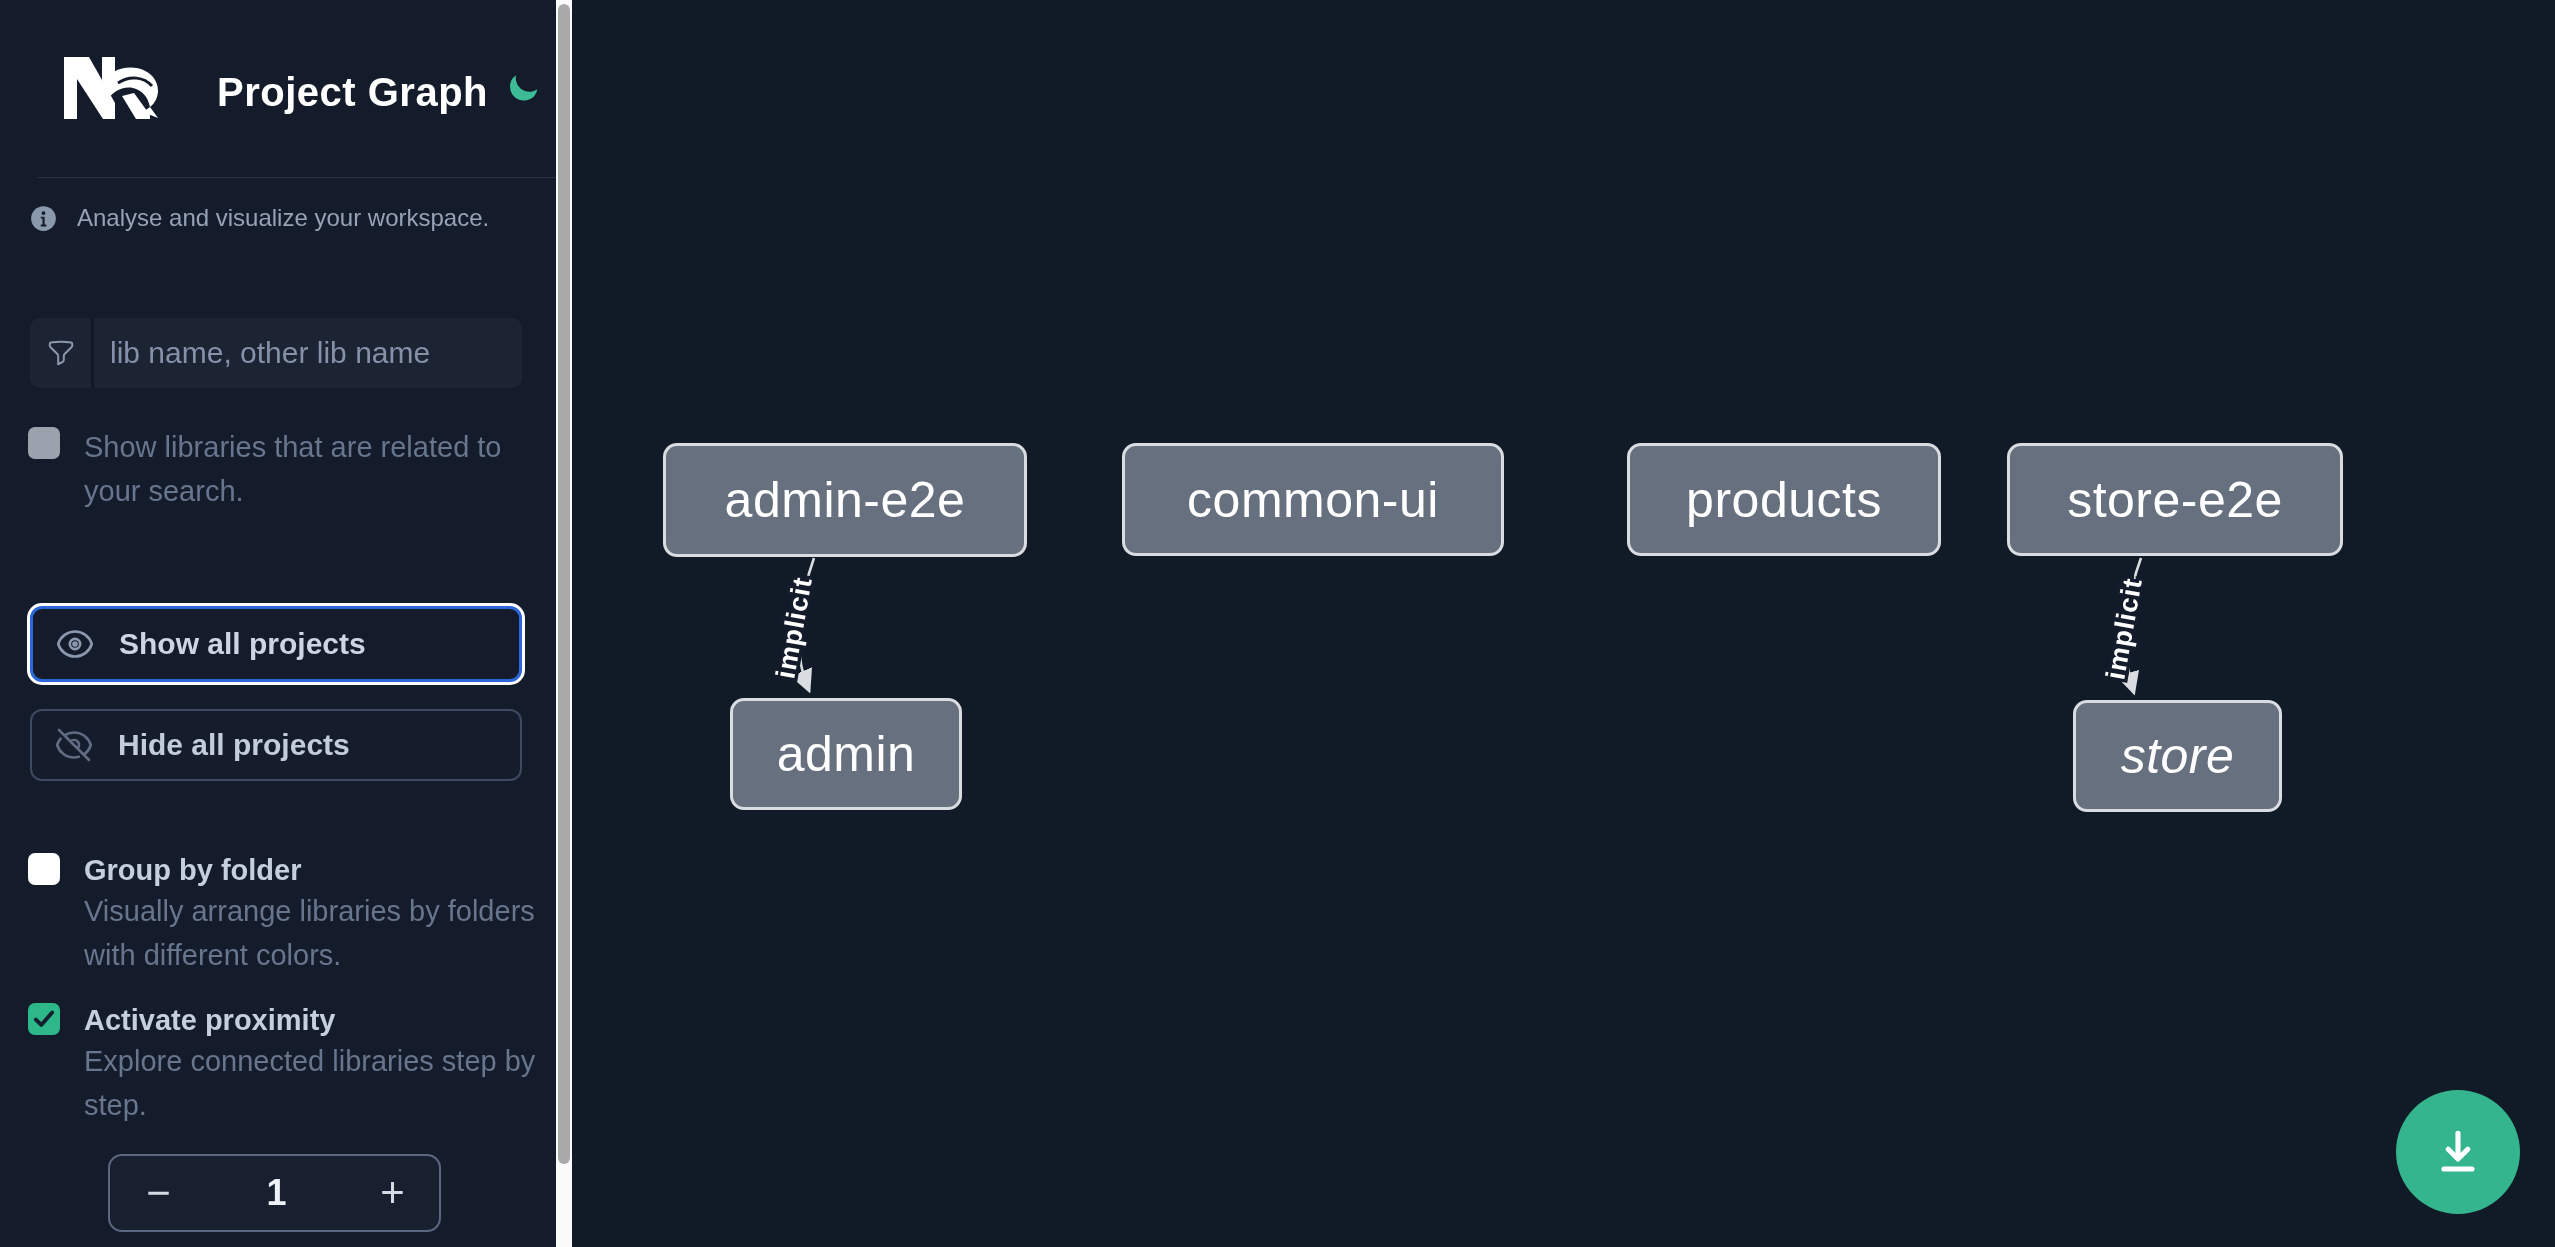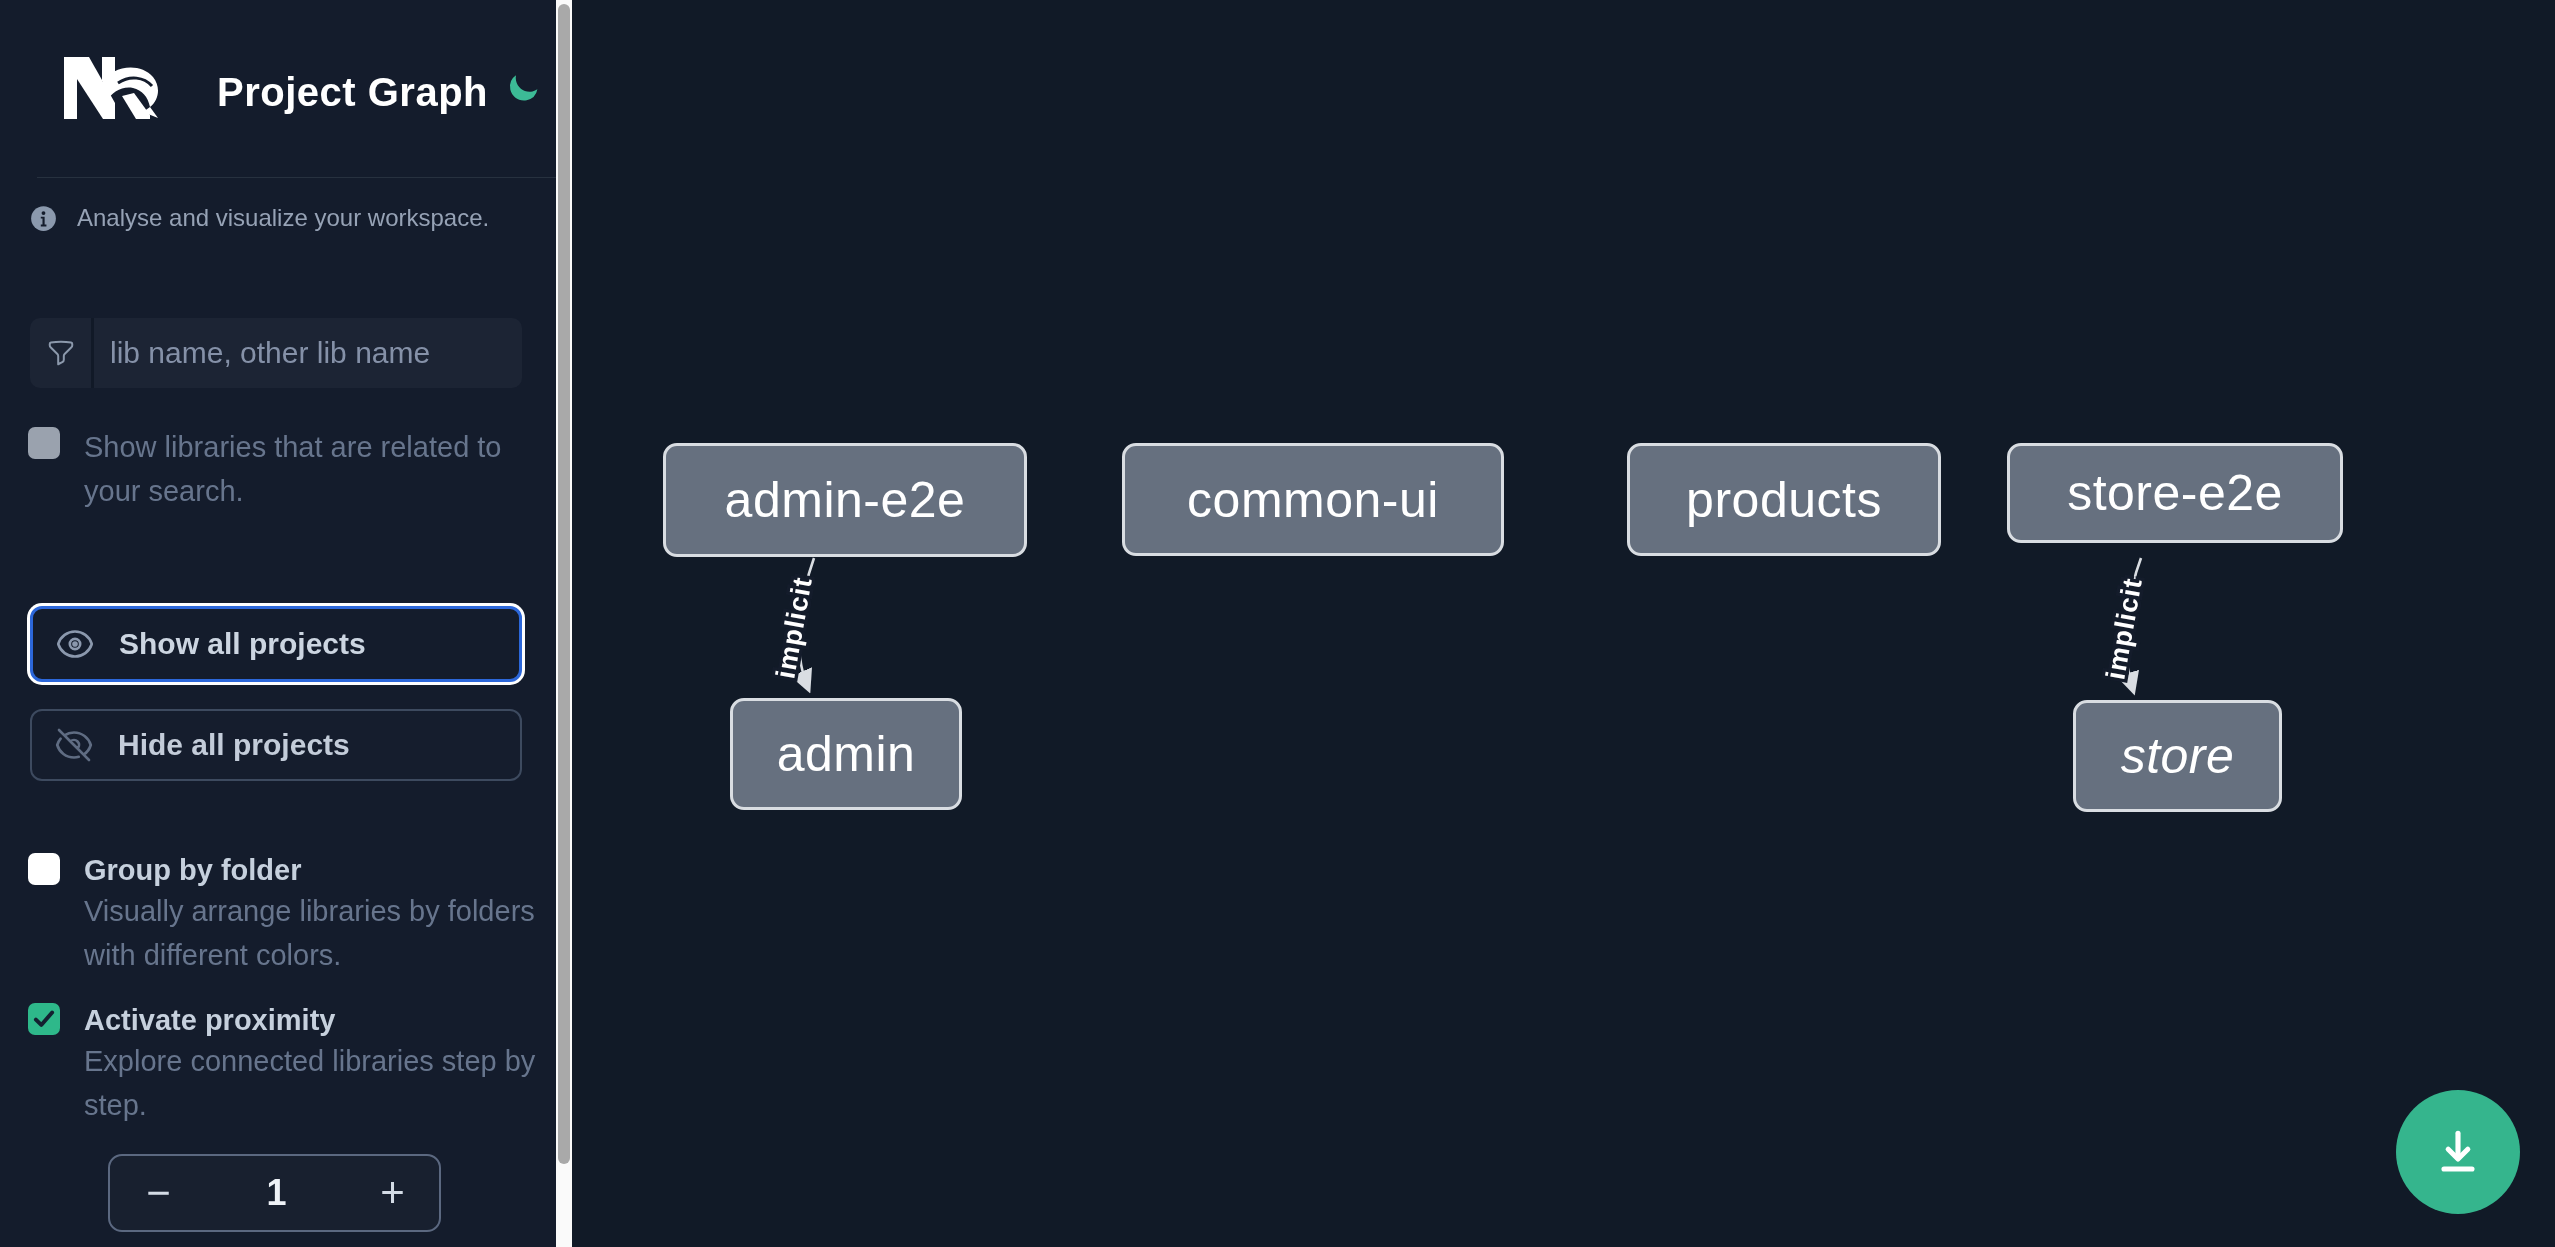--- a/index.html
+++ b/index.html
@@ -115,21 +115,21 @@
   #edge-layer { position: absolute; left: 0; top: 0; width: 1983px; height: 1247px; }
   .node {
     position: absolute; display: flex; align-items: center; justify-content: center;
     background: #66707f; border: 3px solid #d9dde2; border-radius: 14px;
     color: #ffffff; font-size: 50px; font-weight: 400; cursor: pointer;
     letter-spacing: 0.5px;
   }
   #node-admin-e2e { left: 91px;   top: 443px; width: 364px; height: 114px; }
   #node-common-ui { left: 550px;  top: 443px; width: 382px; height: 113px; }
   #node-products  { left: 1027px; top: 443px; width: 314px; height: 113px; margin-left: 28px; }
-  #node-store-e2e { left: 1435px; top: 443px; width: 336px; height: 100px; }
+  #node-store-e2e { left: 1435px; top: 443px; width: 336px; height: 113px; }
   #node-admin     { left: 158px;  top: 698px; width: 232px; height: 112px; }
   #node-store     { left: 1501px; top: 700px; width: 209px; height: 112px; font-style: italic; }
 
   .edge-label {
     font-family: "Liberation Sans", sans-serif;
     font-size: 27px; font-weight: 700; letter-spacing: 1px;
     fill: #ffffff; stroke: #141c2b; stroke-width: 7px; paint-order: stroke;
     text-anchor: middle; dominant-baseline: middle;
   }
 

